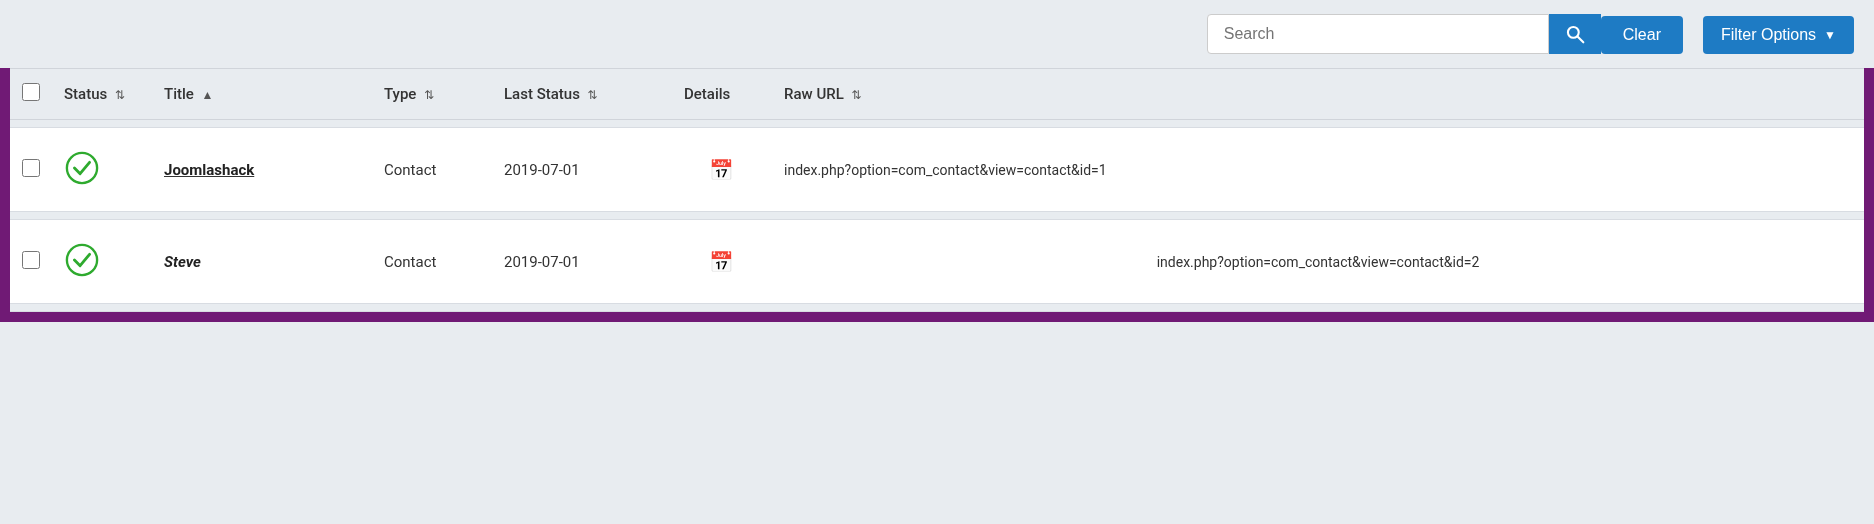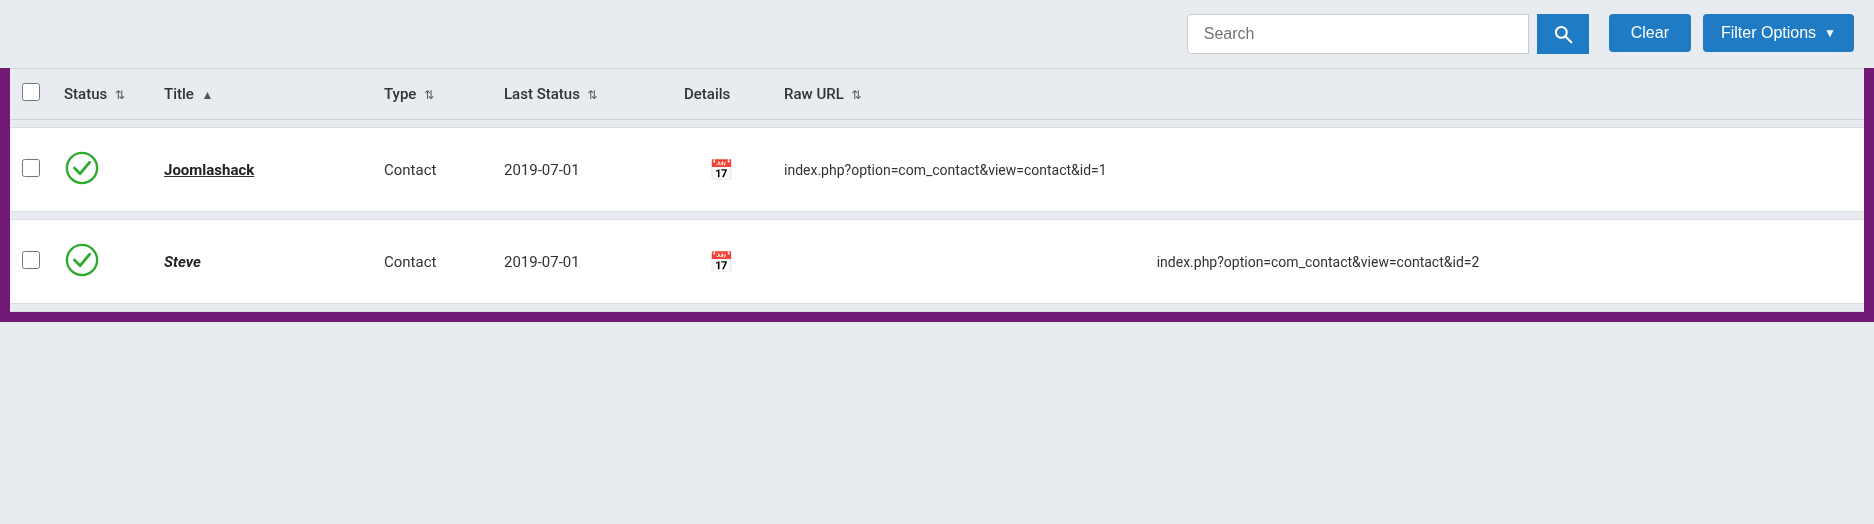--- a/index.html
+++ b/index.html
@@ -6,24 +6,24 @@
     body {
       background: #e8ecf0;
       font-family: -apple-system, BlinkMacSystemFont, 'Segoe UI', Roboto, sans-serif;
       font-size: 15px;
       color: #333;
     }
 
     .toolbar {
       display: flex;
       justify-content: flex-end;
-      align-items: flex-start;
+      align-items: flex-end;
       padding: 14px 20px;
       background: #e8ecf0;
-      gap: 8px;
+      gap: 0;
     }
 
     .search-input-wrapper {
       display: flex;
       align-items: center;
       background: #fff;
       border: 1px solid #ccc;
       border-radius: 4px 0 0 4px;
       overflow: hidden;
     }
@@ -52,33 +52,33 @@
     }
 
     .clear-button {
       background: #1e7bc4;
       border: none;
       color: #fff;
       padding: 10px 22px;
       cursor: pointer;
       font-size: 16px;
       font-weight: 500;
-      margin-left: 12px;
+      margin-left: 0;
       border-radius: 4px;
     }
 
     .filter-button {
       background: #1e7bc4;
       border: none;
       color: #fff;
       padding: 10px 18px;
       cursor: pointer;
       font-size: 16px;
       font-weight: 500;
-      margin-left: 4px;
+      margin-left: 20px;
       border-radius: 4px;
       display: flex;
       align-items: center;
       gap: 8px;
     }
 
     .filter-button .chevron {
       font-size: 12px;
     }
 

